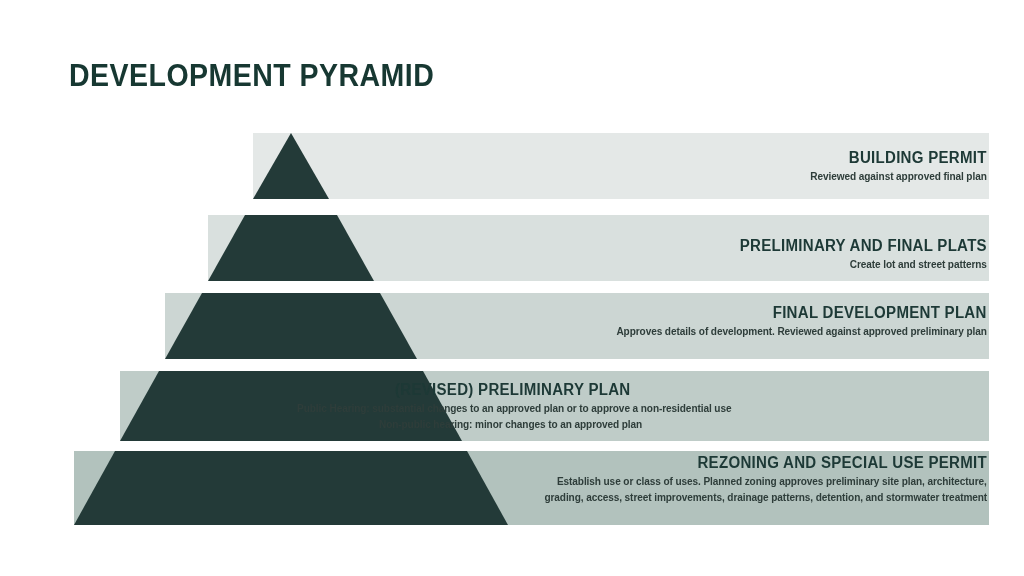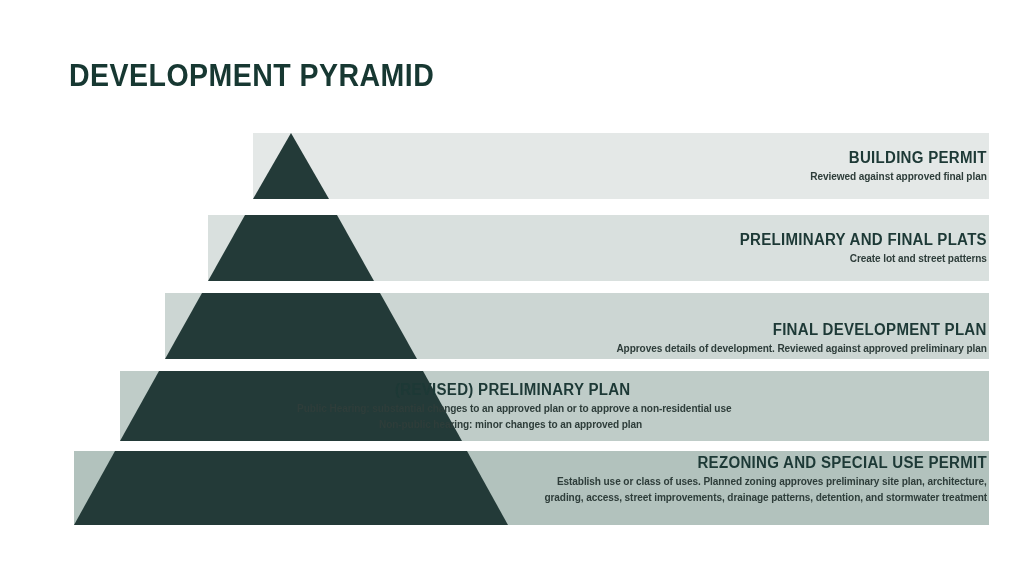--- a/index.html
+++ b/index.html
@@ -65,22 +65,22 @@
     font-size:10.5px;
     font-weight:bold;
     letter-spacing:-0.1px;
     line-height:13px;
     color:var(--body-text);
     white-space:nowrap;
     transform:scaleX(0.96);
     transform-origin:right center;
   }
   .bt-1{top:133px;height:66px;}
-  .bt-2{top:215px;height:66px;padding-left:6px;}
-  .bt-3{top:310px;height:55px;justify-content:center;}
+  .bt-2{top:215px;height:78px;padding-left:6px;}
+  .bt-3{top:293px;height:55px;justify-content:center;}
   .bt-4{top:371px;height:70px;align-items:center;}
   .bt-5{top:451px;height:56px;border-radius:23px;}
 </style>
 </head>
 <body>
 
 <div class="canvas">
 
   <h1 class="page-title">DEVELOPMENT PYRAMID</h1>
 

